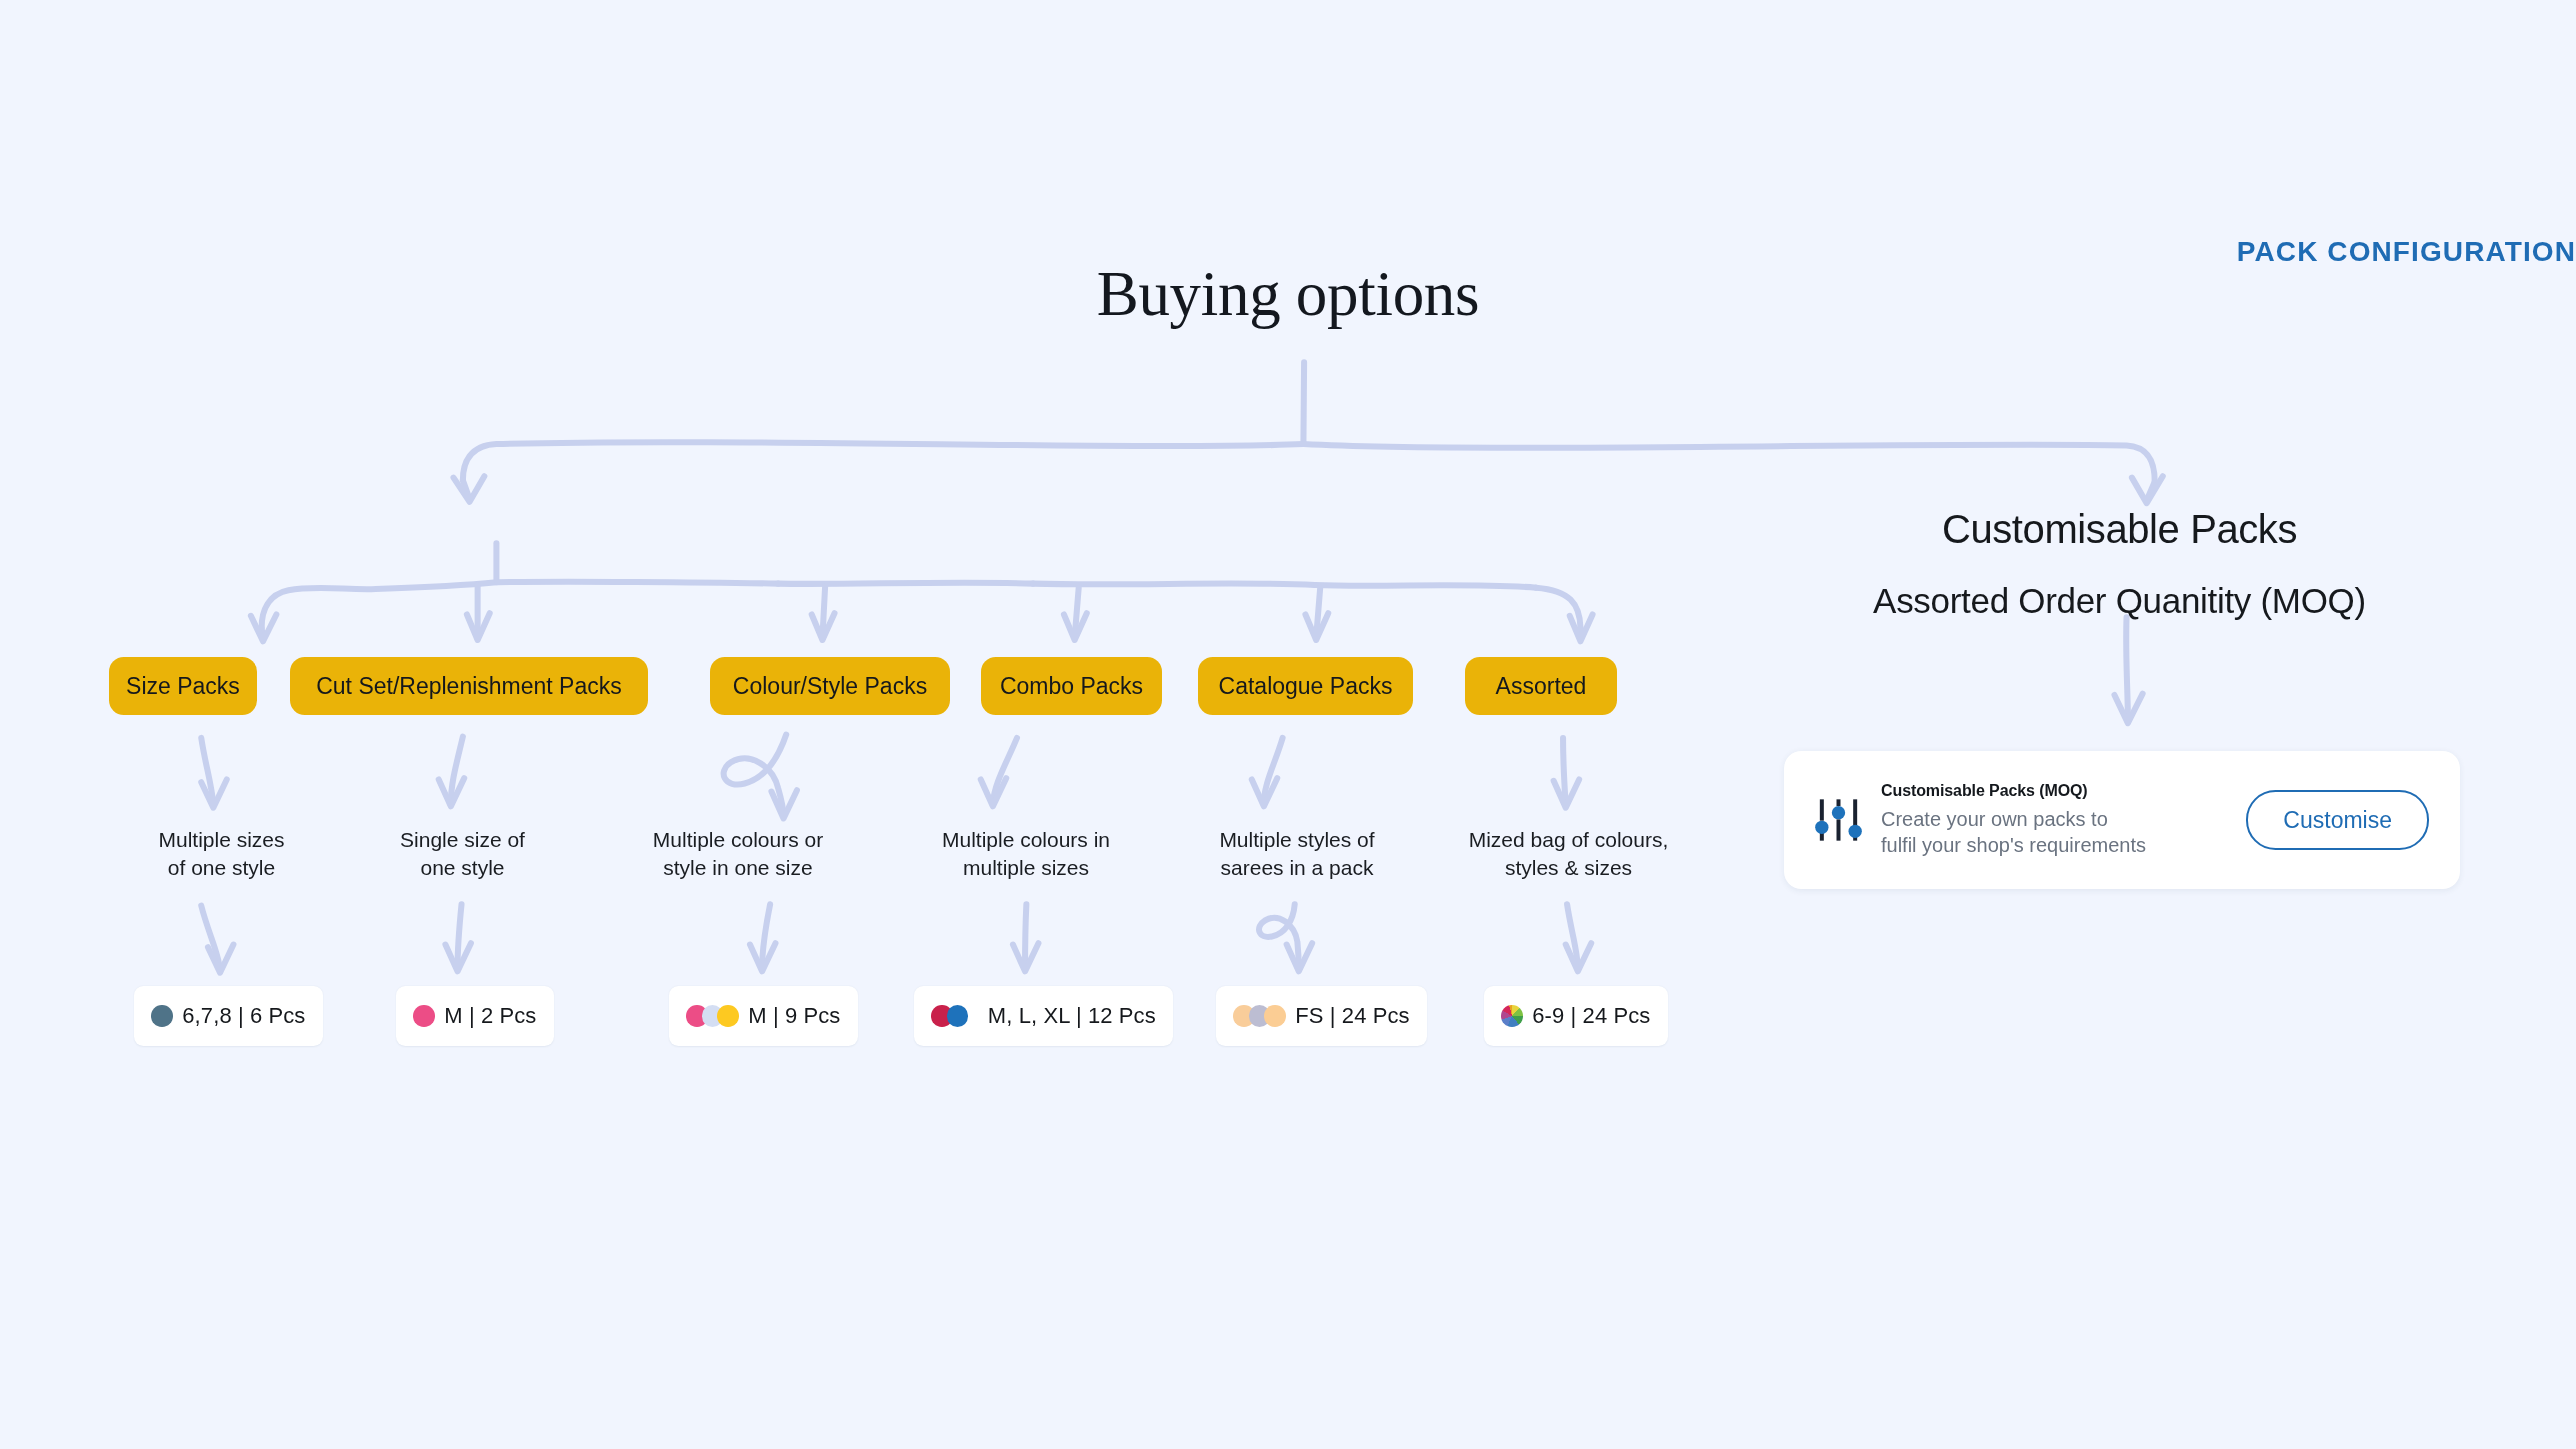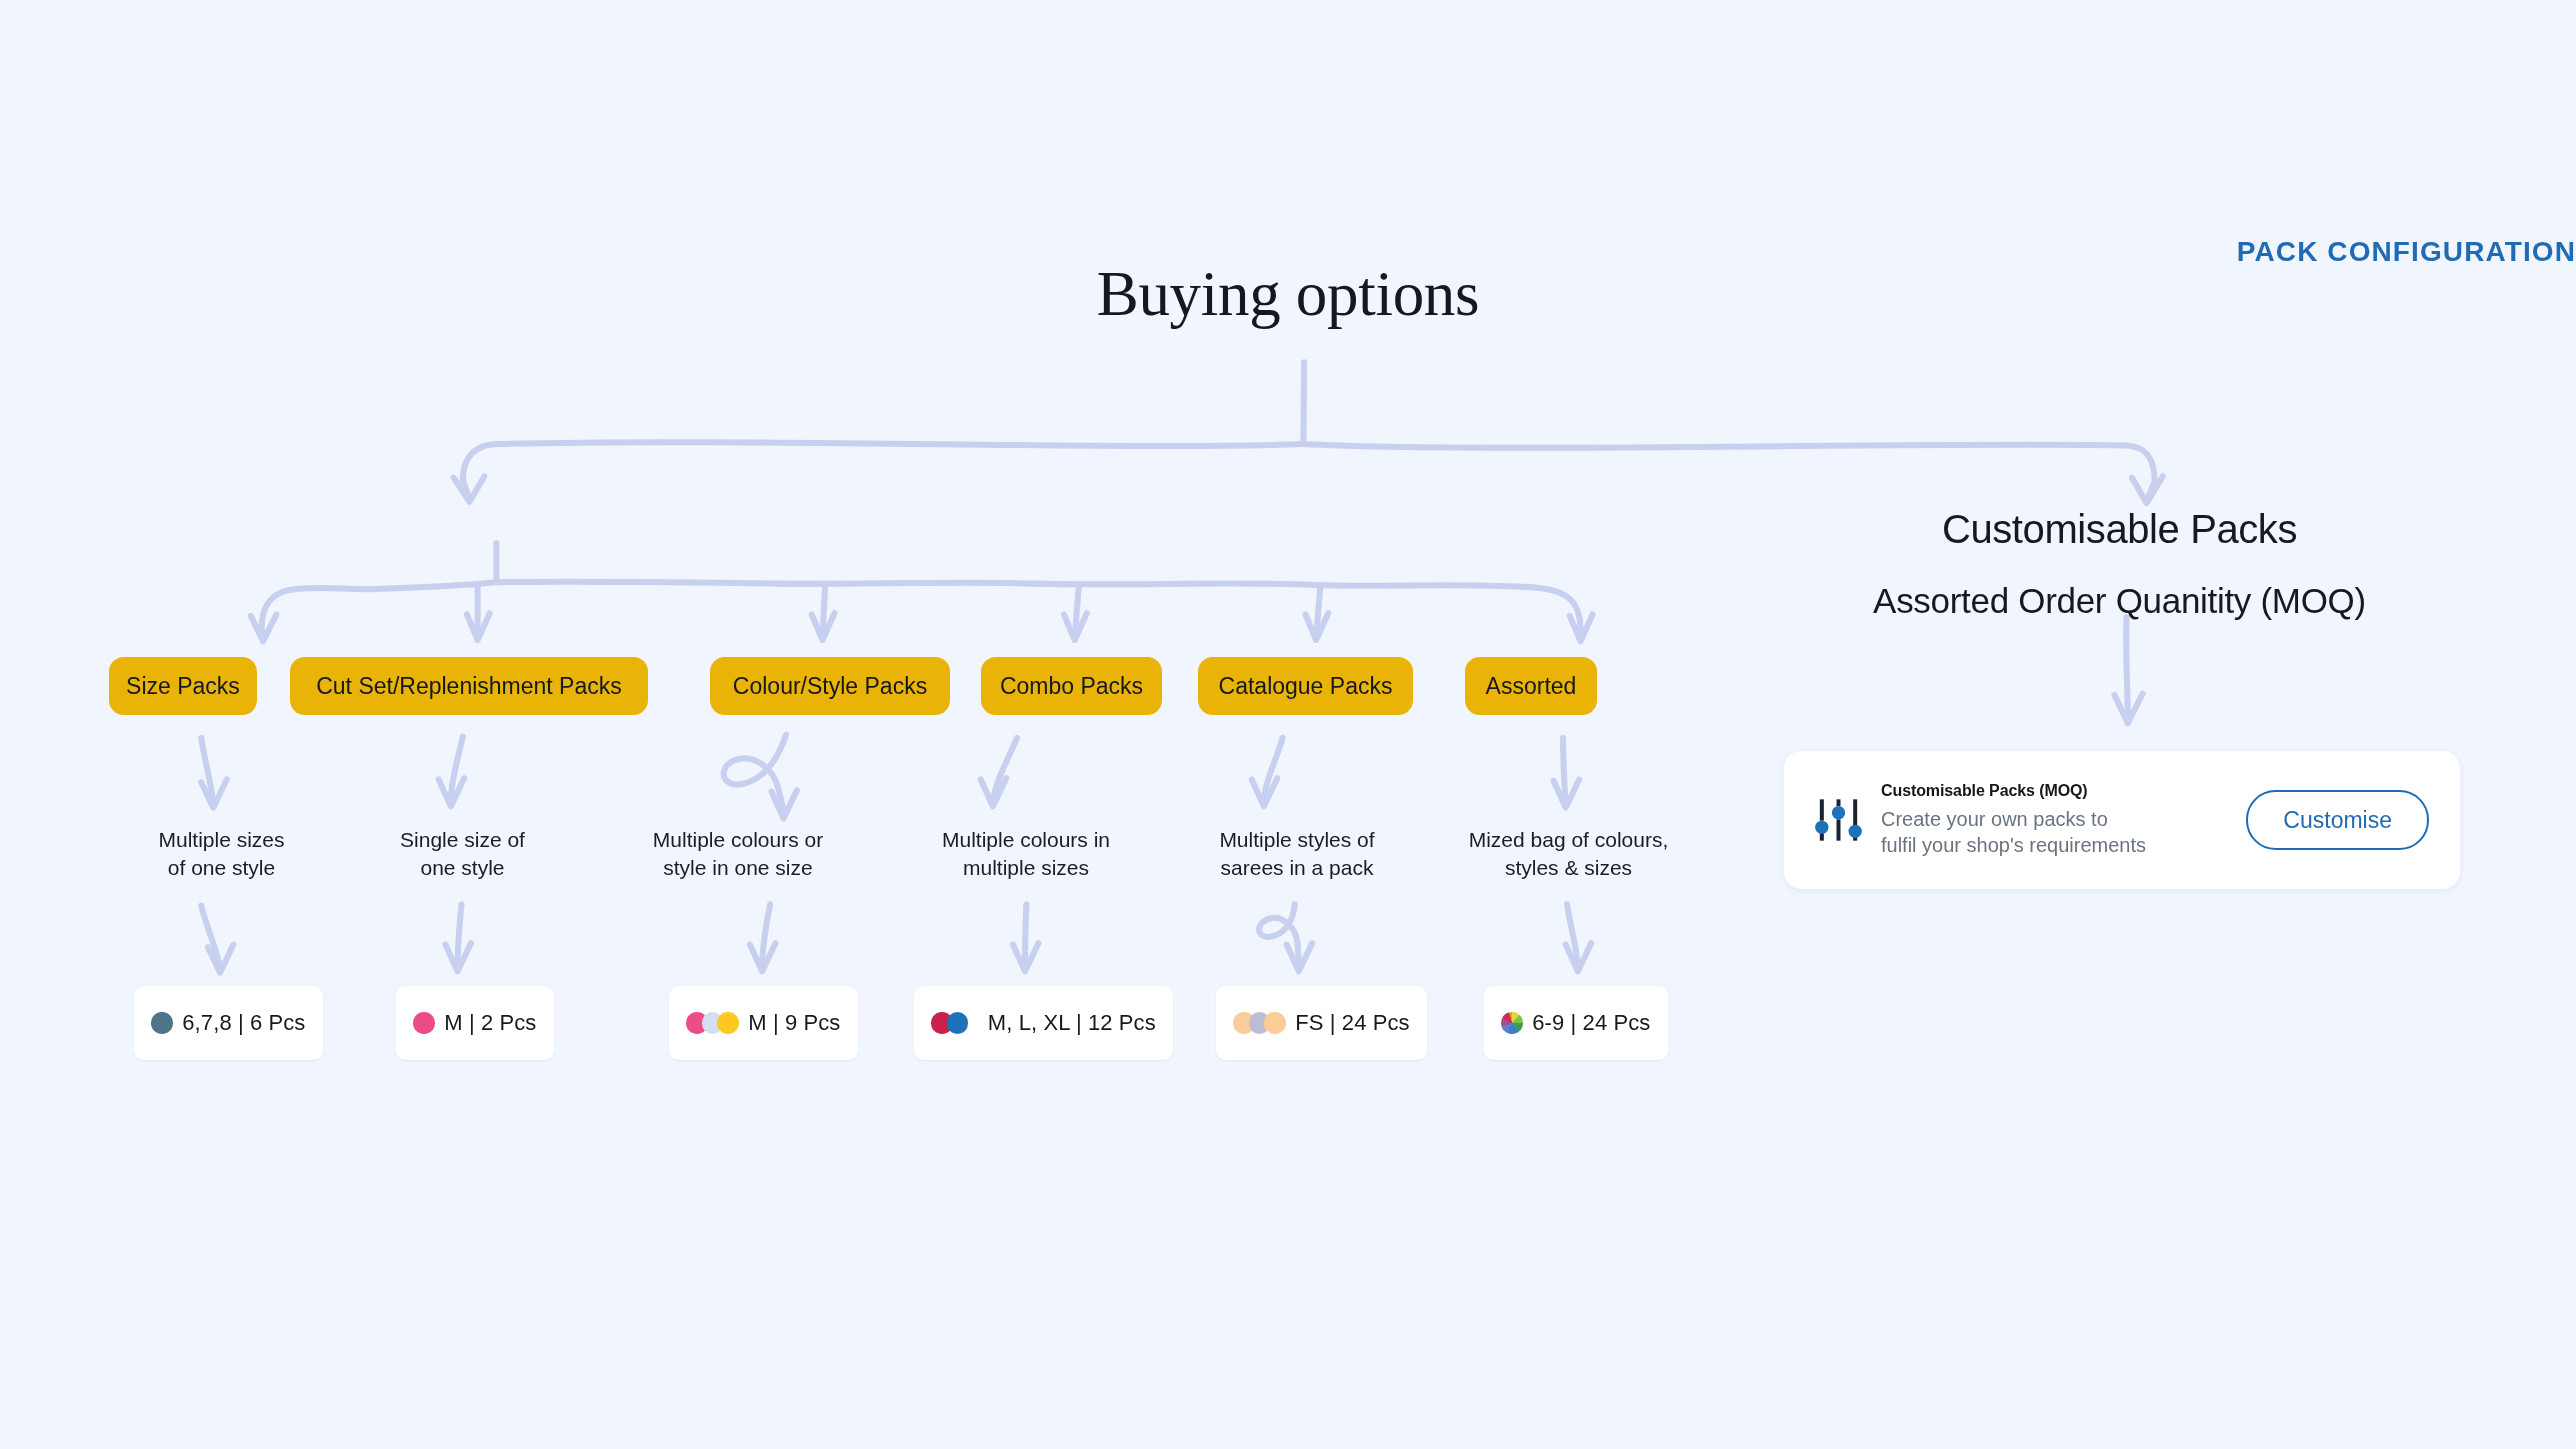--- a/index.html
+++ b/index.html
@@ -52,21 +52,21 @@
   }
 
   
   .desc{
     position:absolute;top:826px;
     text-align:center;font-size:21px;line-height:1.32;color:#1a1d22;
   }
 
   
   .chip{
-    position:absolute;top:986px;height:74px;
+    position:absolute;top:986px;height:60px;
     background:#ffffff;border-radius:9.4px;
     display:flex;align-items:center;
     padding:0 17.4px;box-sizing:border-box;
     box-shadow:0 0.7px 2px rgba(30,50,90,.07);
     font-size:22px;color:#15181c;white-space:nowrap;
     cursor:pointer;
   }
   .dots{display:flex;align-items:center;margin-right:9.4px;}
   .dot{width:21.5px;height:21.5px;border-radius:50%;display:inline-block;}
   .dot + .dot{margin-left:-6px;}
@@ -193,21 +193,21 @@
   </div>
   <div class="pill" style="left:710px;width:240px;">
     <span>Colour/Style Packs</span>
   </div>
   <div class="pill" style="left:981px;width:181px;">
     <span>Combo Packs</span>
   </div>
   <div class="pill" style="left:1198px;width:215px;">
     <span>Catalogue Packs</span>
   </div>
-  <div class="pill" style="left:1465px;width:132px;">
+  <div class="pill" style="left:1465px;width:152px;">
     <span>Assorted</span>
   </div>
 
   <div class="desc" style="left:101px;width:241px;">Multiple sizes<br>of one style</div>
   <div class="desc" style="left:342px;width:241px;">Single size of<br>one style</div>
   <div class="desc" style="left:604px;width:268px;">Multiple colours or<br>style in one size</div>
   <div class="desc" style="left:892px;width:268px;">Multiple colours in<br>multiple sizes</div>
   <div class="desc" style="left:1173px;width:248px;">Multiple styles of<br>sarees in a pack</div>
   <div class="desc" style="left:1441px;width:255px;">Mized bag of colours,<br>styles &amp; sizes</div>
 

